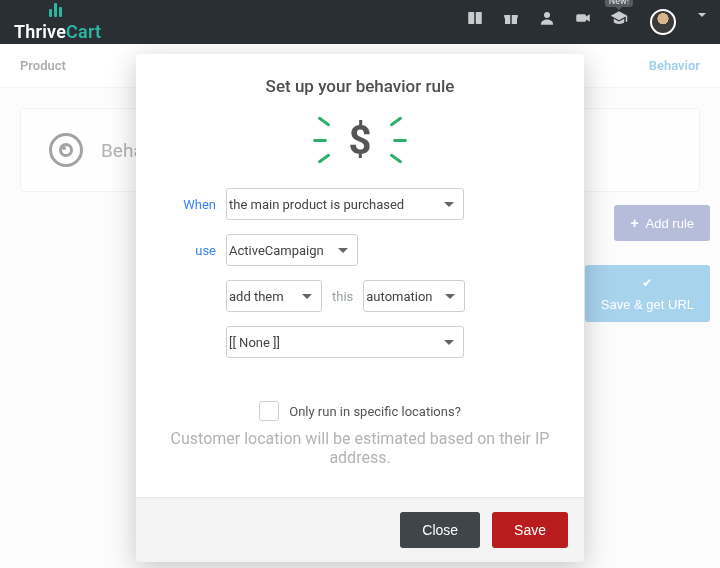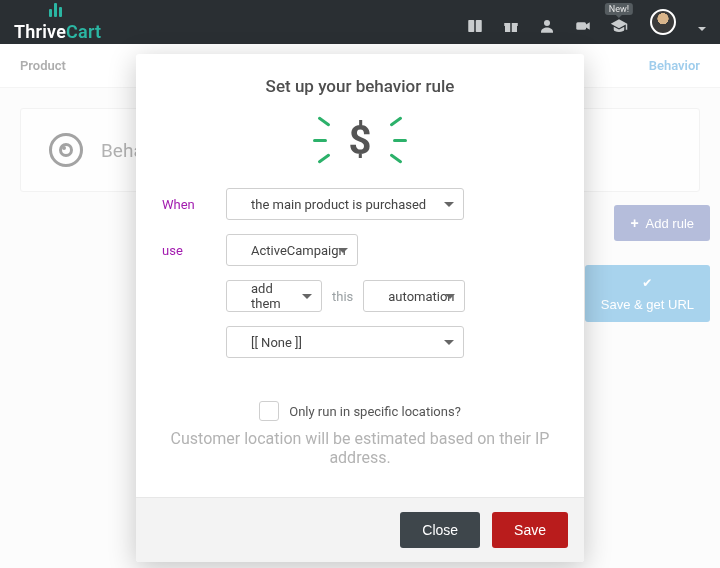--- a/index.html
+++ b/index.html
@@ -23,21 +23,21 @@
   }
   .brand { display: flex; align-items: center; gap: 4px; flex-direction: column; }
   .brand-logo { display: flex; align-items: flex-end; gap: 2px; margin-right: 4px;}
   .brand-logo .bar { width: 3px; background:#2bb6a3; border-radius:1px;}
   .brand-logo .b1 { height: 8px; }
   .brand-logo .b2 { height: 14px; }
   .brand-logo .b3 { height: 10px; }
   .brand-name { font-size: 18px; font-weight: 600; letter-spacing:0.2px;}
   .brand-name span.c { color:#2bb6a3;}
   .topbar-spacer { flex:1;}
-  .topbar-icons { display:flex; align-items:flex-end; gap:18px; color:#c9ccce;}
+  .topbar-icons { display:flex; align-items:flex-start; gap:18px; color:#c9ccce;}
   .topbar-icons .ticon { width:18px; height:18px; display:flex; align-items:center; justify-content:center; position:relative;}
   .topbar-icons svg { width:18px; height:18px; fill:#c9ccce;}
   .badge-new {
     position:absolute; top:-14px; left:50%; transform:translateX(-50%);
     background:#555c60; color:#e5e5e5; font-size:9px; padding:1px 4px; border-radius:3px;
   }
   .badge-new::after{
     content:""; position:absolute; bottom:-3px; left:50%; transform:translateX(-50%);
     border:3px solid transparent; border-top-color:#555c60; border-bottom:none;
   }
@@ -112,26 +112,26 @@
   .ray.mr { right:-2px; top:29px;}
   .ray.bl { left:2px; bottom:10px; transform:rotate(-35deg);}
   .ray.br { right:2px; bottom:10px; transform:rotate(35deg);}
 
   .form-rows { padding:0 26px 10px;}
   .frow {
     display:flex; align-items:center; justify-content:flex-start;
     margin-bottom:14px; gap:10px;
   }
   .frow .lbl {
-    width:54px; text-align:left; font-size:13px; color:#a21caf;
+    width:54px; text-align:right; font-size:13px; color:#3b82f6;
   }
   .frow .spacer-lbl{ width:54px;}
   .select {
     position:relative; border:1px solid #cfcfcf; border-radius:3px;
-    height:32px; display:flex; align-items:center; padding:0 28px 0 24px;
+    height:32px; display:flex; align-items:center; padding:0 28px 0 2px;
     font-size:13px; color:#444; background:#fff; cursor:pointer;
     min-width:80px;
   }
   .select::after{
     content:""; position:absolute; right:9px; top:50%; margin-top:-2px;
     border:5px solid transparent; border-top-color:#666;
   }
   .select.w238 { width:238px;}
   .select.w132 { width:132px;}
   .select.w100 { width:102px;}

